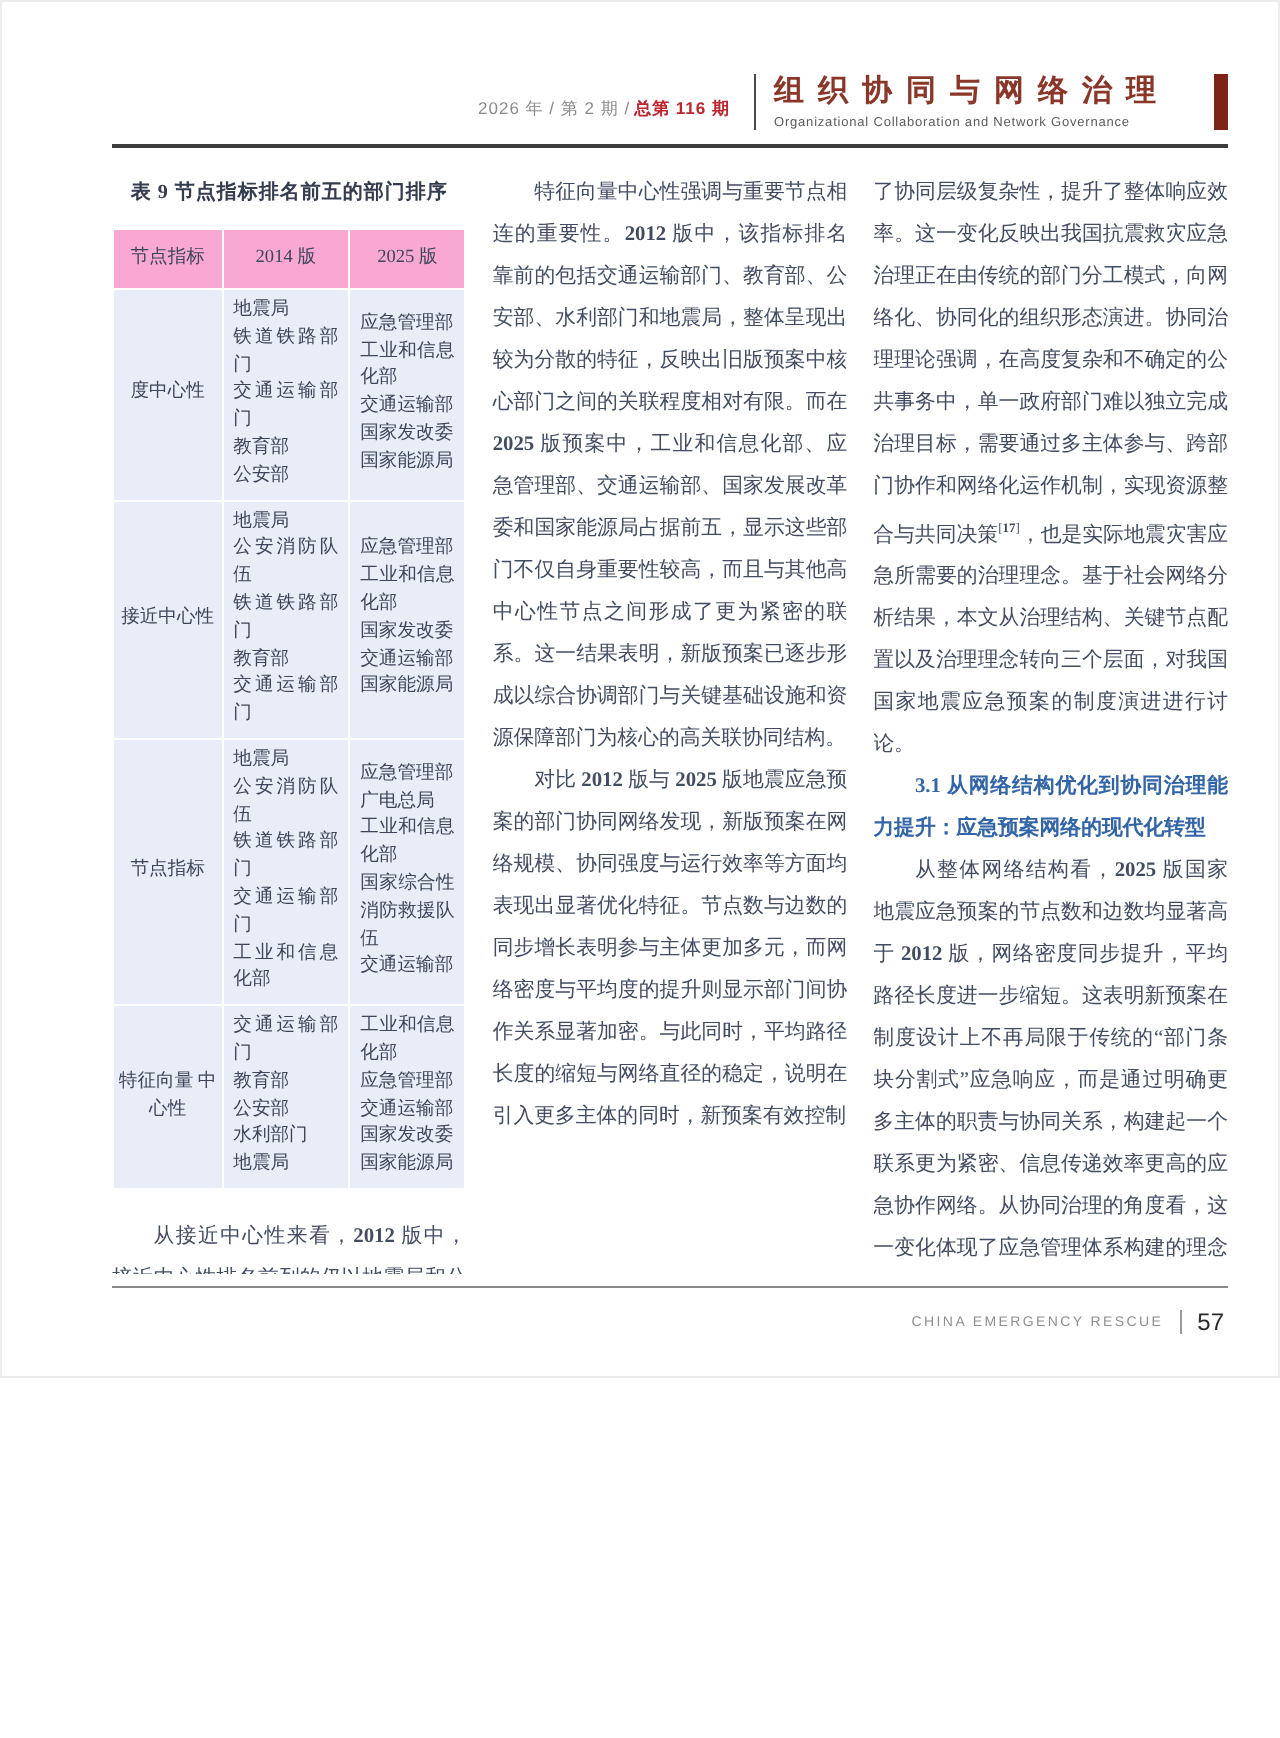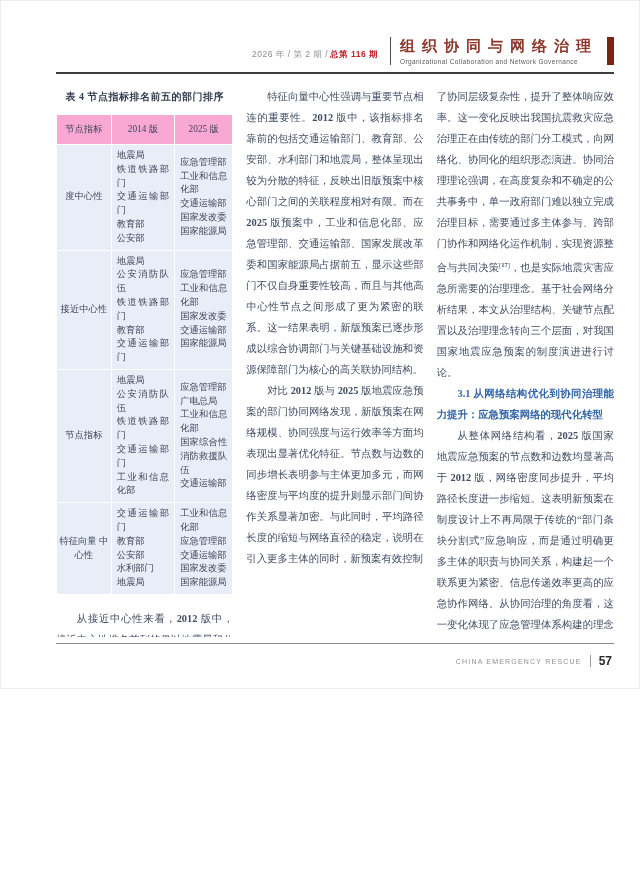--- a/index.html
+++ b/index.html
@@ -9,21 +9,21 @@
     width: 640px; height: 689px; background: #ffffff; border: 1px solid #ededed;
     padding: 36px 25px 20px 55px; display: flex; flex-direction: column; overflow: hidden;
   }
 
   
   .header-row { display: flex; justify-content: flex-end; align-items: flex-end; }
   .issue-info { font-family: "Liberation Sans", sans-serif; font-size: 8.5px; color: #8a8a8a; letter-spacing: 0.5px; margin-right: 12px; margin-bottom: 4px; white-space: nowrap; }
   .issue-info .hl { color: #c0242c; font-weight: bold; margin-left: 2px; }
   .mast { display: flex; align-items: stretch; }
   .mast-rule { width: 1px; background: #4a4a4a; margin-right: 9px; }
-  .mast-titles { display: flex; flex-direction: column; justify-content: space-between; margin-right: 9px; }
+  .mast-titles { display: flex; flex-direction: column; justify-content: space-between; margin-right: 22px; }
   .mast-cn { font-size: 15px; font-weight: bold; color: #8a372a; letter-spacing: 7px; white-space: nowrap; line-height: 19px; }
   .mast-en { font-family: "Liberation Sans", sans-serif; font-size: 6.5px; color: #5a5a5a; letter-spacing: 0.4px; margin-top: 2px; white-space: nowrap; }
   .mast-bar { width: 7px; background: #7d2417; }
   .header-rule { border: none; border-top: 2px solid #3d3d3d; margin-top: 7px; }
 
   
   .columns { flex: 1 1 auto; display: flex; gap: 13px; padding-top: 12px; overflow: hidden; }
   .col { flex: 1 1 0; overflow: hidden; color: #414c63; font-size: 10.4px; line-height: 21px; text-align: justify; }
   .col p { text-indent: 2em; }
   .col p.noindent { text-indent: 0; }
@@ -40,21 +40,21 @@
   table.rank td { background: #e9edf7; padding: 4px 5px; border: 1px solid #ffffff; vertical-align: middle; line-height: 13.8px; }
   table.rank td.ind { text-align: center; padding: 4px 2px; }
   table.rank td.list { white-space: pre-line; }
   col.c-ind { width: 31%; } col.c-2012 { width: 36%; } col.c-2025 { width: 33%; }
 
   
   .footer-rule { border: none; border-top: 1px solid #8a8a8a; margin-top: 6px; }
   .footer-row { display: flex; justify-content: flex-end; align-items: center; gap: 8px; padding: 10px 2px 0 0; font-family: "Liberation Sans", sans-serif; }
   .footer-journal { font-size: 7px; color: #8f8f8f; letter-spacing: 1.2px; }
   .footer-sep { width: 1px; height: 12px; background: #9a9a9a; }
-  .footer-page { font-size: 12px; font-weight: bold; color: #2a2a2a; }
+  .footer-page { font-size: 12px; font-weight: normal; color: #2a2a2a; }
 </style>
 </head>
 <body>
 
 <div class="page">
 
   <div class="header-row">
     <div class="issue-info">
       <span>2026 年 / 第 2 期 /</span><span class="hl">总第 116 期</span>
     </div>
@@ -66,21 +66,21 @@
       </div>
       <div class="mast-bar"></div>
     </div>
   </div>
   <hr class="header-rule">
 
   <div class="columns">
 
     <section class="col">
       <div class="table-block">
-        <div class="tbl-caption">表 4  节点指标排名前五的部门排序</div>
+        <div class="tbl-caption">表 9  节点指标排名前五的部门排序</div>
         <table class="rank">
           <colgroup>
               <col class="c-ind">
               <col class="c-2012">
               <col class="c-2025">
             </colgroup>
           <thead>
             <tr>
               <th>节点指标</th>
               <th>2014 版</th>

